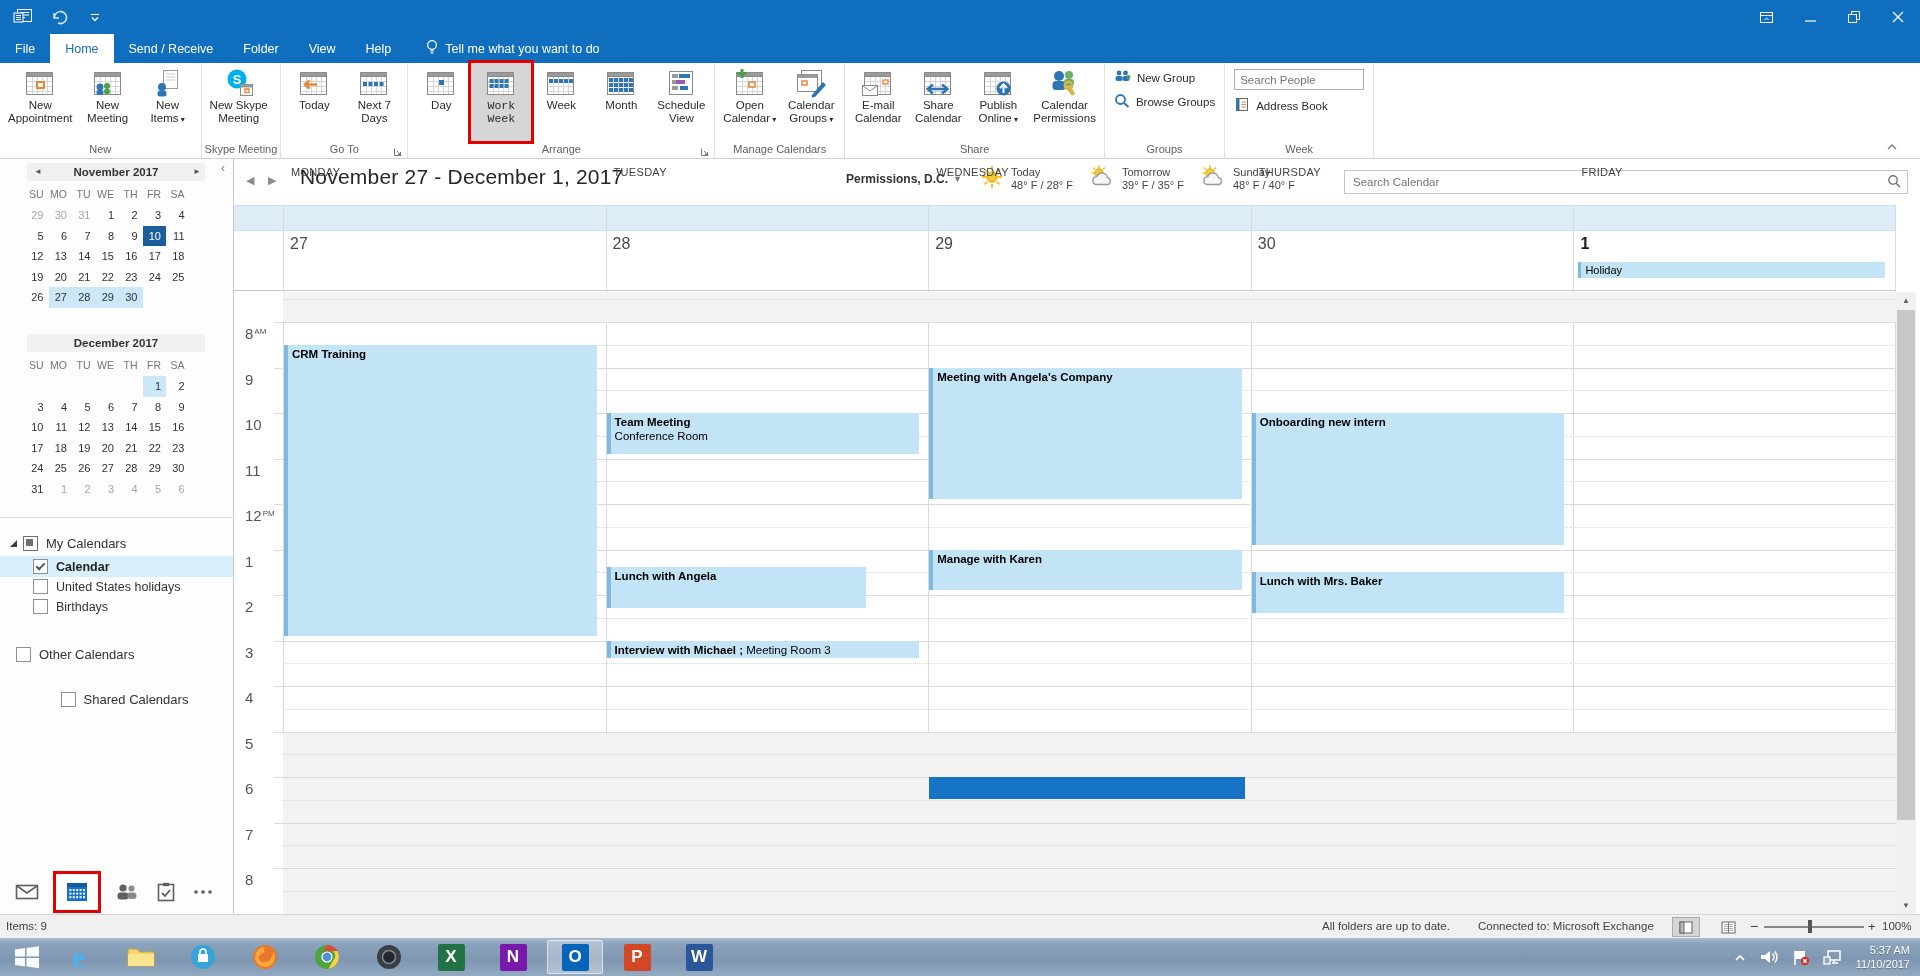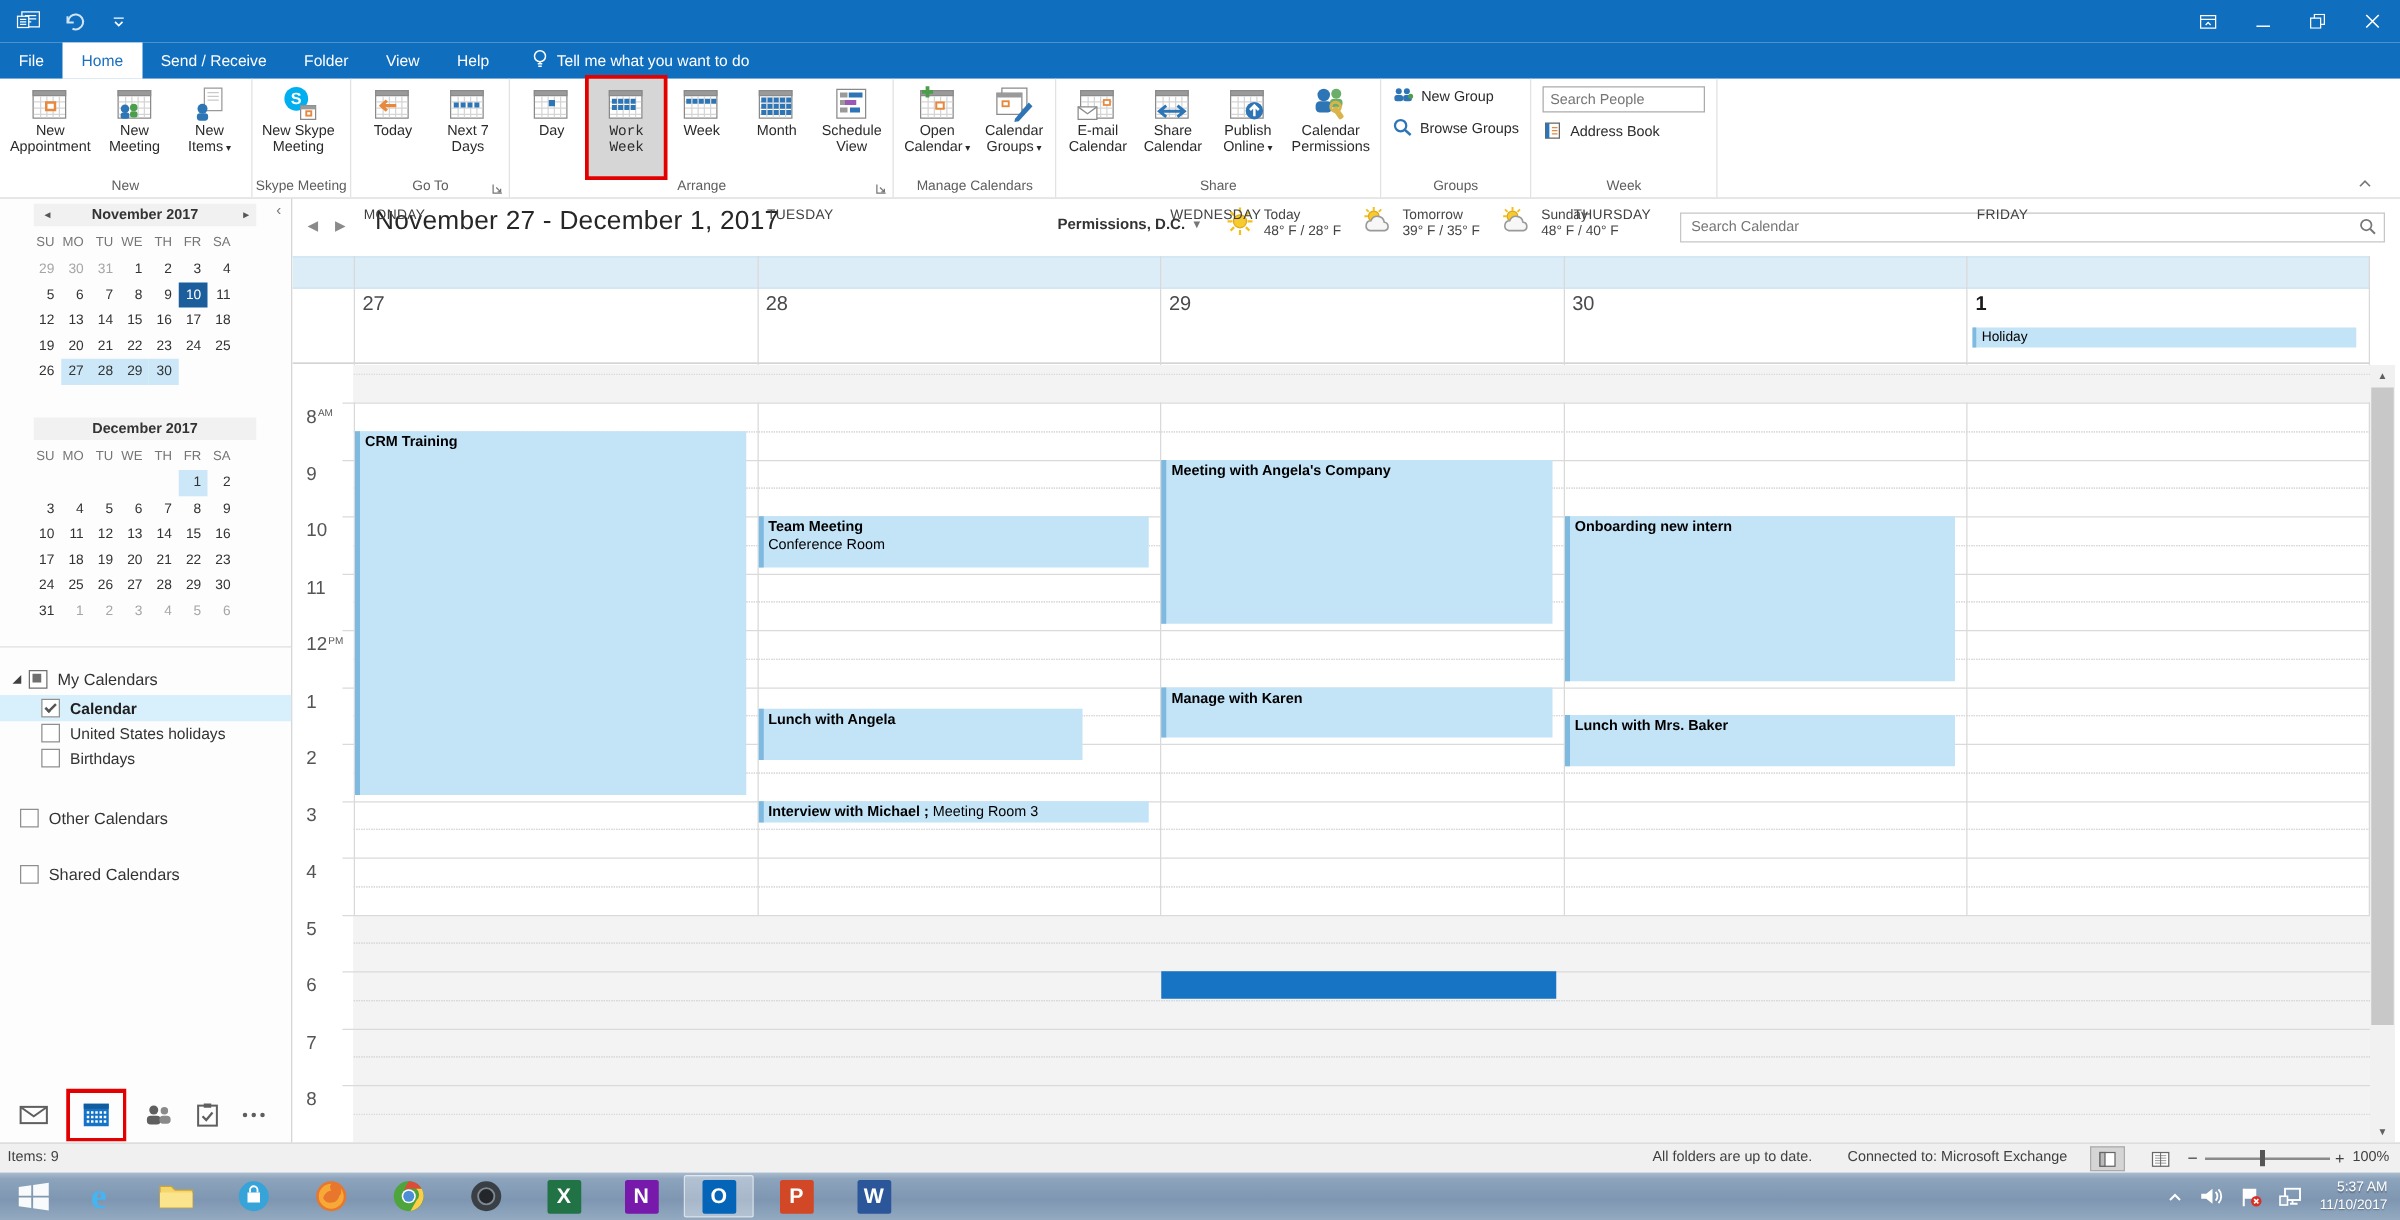--- a/index.html
+++ b/index.html
@@ -618,21 +618,21 @@
         <span style="margin-left: 8px;">United States holidays</span>
       </div>
       <div class="treerow" style="top: 437px;">
         <span class="cb" style="margin-left: 33px;"></span>
         <span style="margin-left: 8px;">Birthdays</span>
       </div>
       <div class="treerow" style="top: 485px;">
         <span class="cb" style="margin-left: 16px;"></span>
         <span style="margin-left: 8px; font-size: 13px;">Other Calendars</span>
       </div>
-      <div class="treerow" style="top: 530px;">
+      <div class="treerow" style="top: 530px; justify-content: center;">
         <span class="cb" style="margin-left: 16px;"></span>
         <span style="margin-left: 8px; font-size: 13px;">Shared Calendars</span>
       </div>
     </div>
 
   <div class="bottomnav" id="bottomnav">
       <span>
         <span style="display: flex;">
           <svg width="24" height="18" viewBox="0 0 24 18">
             <rect x="1.5" y="2.5" width="21" height="13" fill="none" stroke="#5F5F5F" stroke-width="1.6"></rect>

